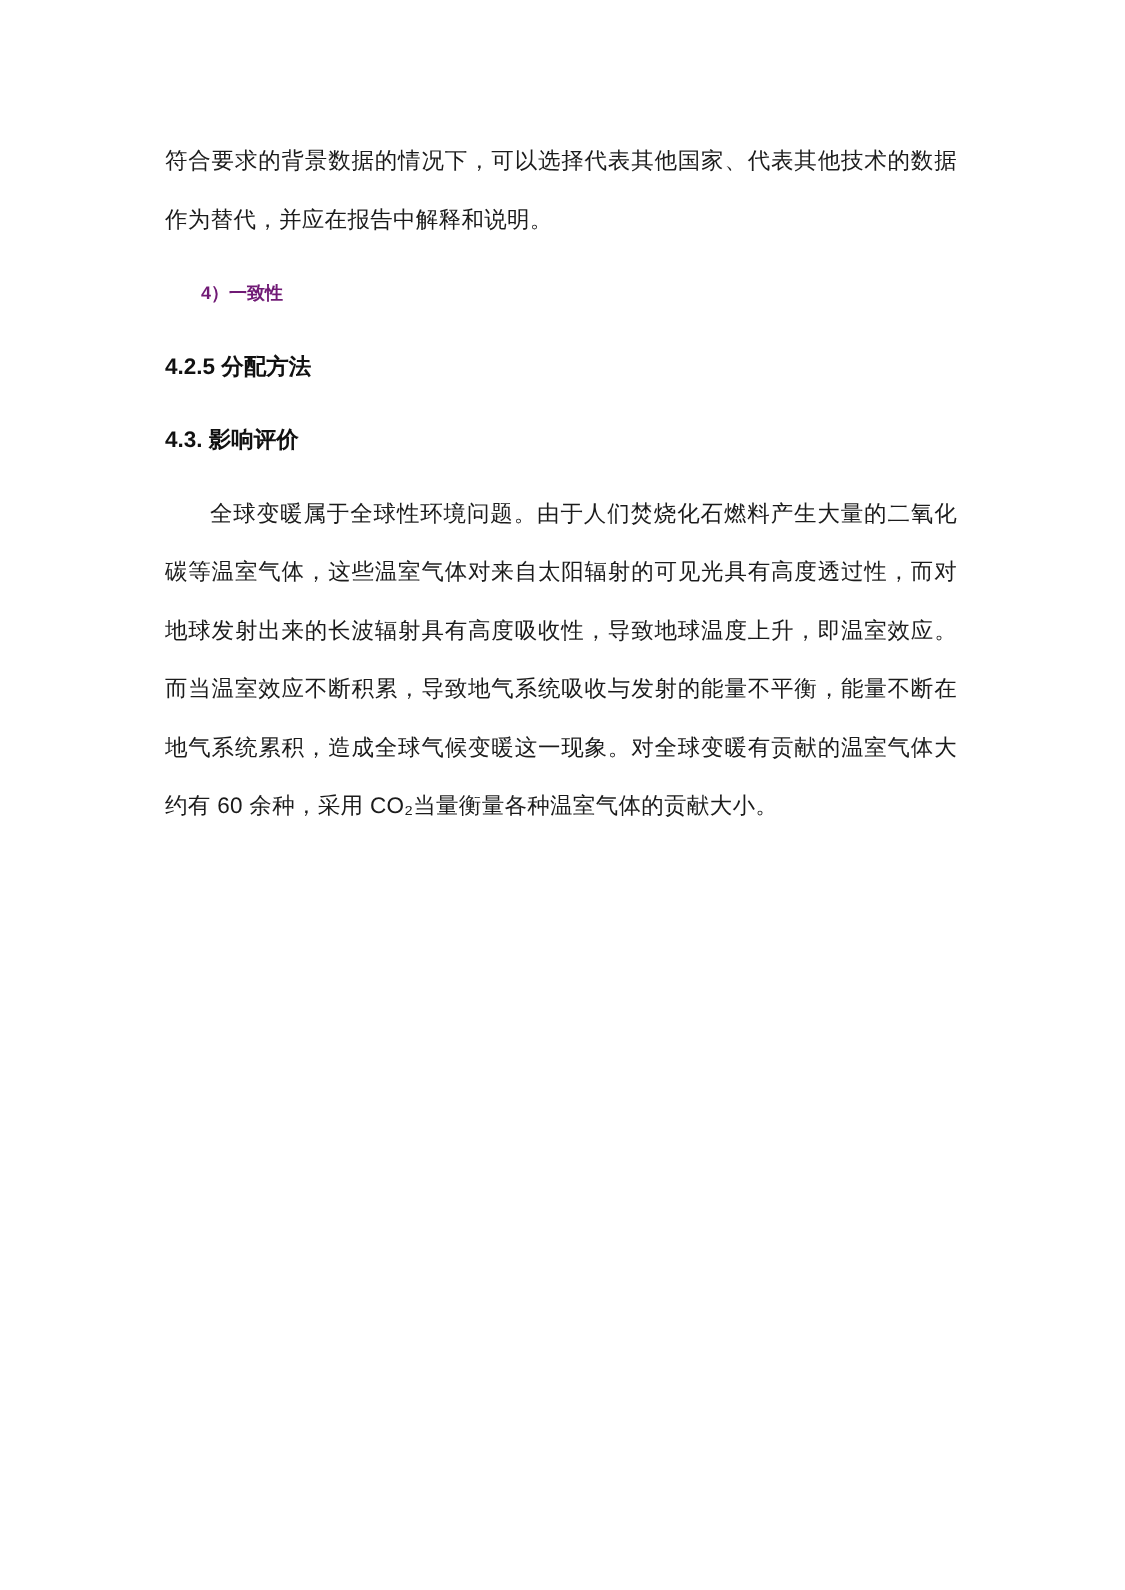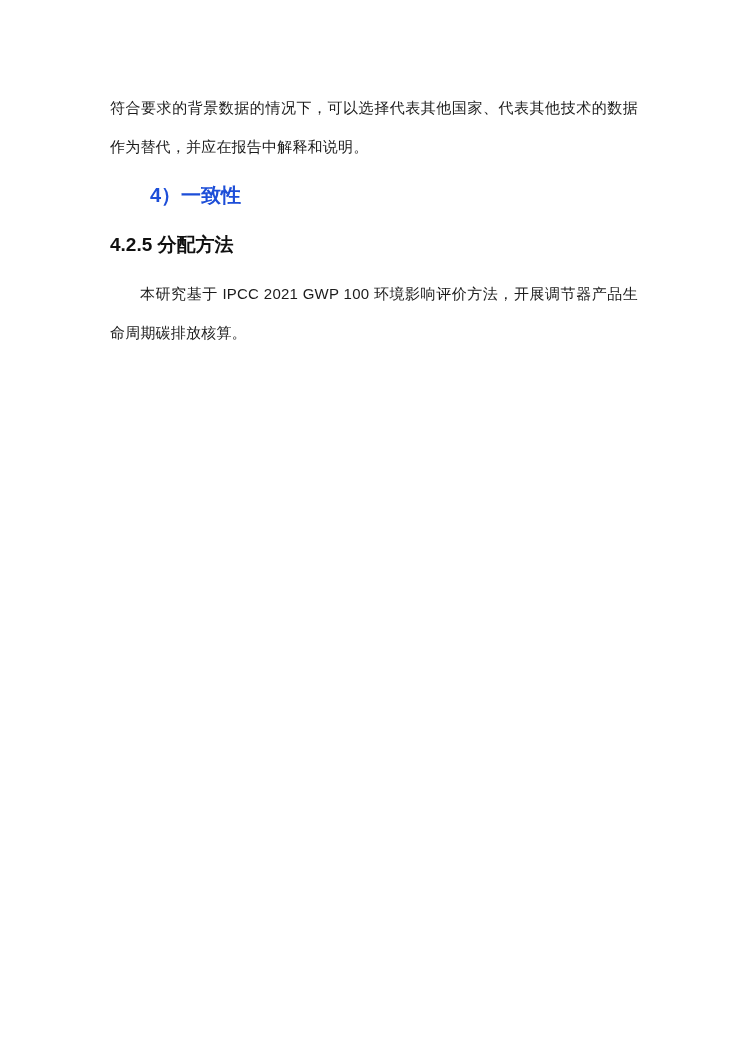--- a/index.html
+++ b/index.html
@@ -27,29 +27,29 @@
     line-height: 39px;
     text-align: justify;
     text-justify: inter-ideograph;
     margin: 0 0 10px 0;
     letter-spacing: 0.2px;
   }
   .para.indent {
     text-indent: 2em;
   }
   .subheading {
-    font-size: 20px;
+    font-size: 12px;
     font-weight: bold;
     line-height: 39px;
     margin: 0 0 10px 0;
     padding-left: 2em;
-    color: #1d4ed8;
+    color: #701a75;
   }
   .heading {
-    font-size: 19px;
+    font-size: 15px;
     font-weight: bold;
     line-height: 39px;
     margin: 0 0 10px 0;
     color: #111111;
   }
   .footer {
     position: absolute;
     left: 0;
     right: 0;
     top: 944px;
@@ -60,16 +60,17 @@
   }
 </style>
 </head>
 <body>
 
 <div class="page">
   <div class="content">
     <p class="para">符合要求的背景数据的情况下，可以选择代表其他国家、代表其他技术的数据作为替代，并应在报告中解释和说明。</p>
     <p class="subheading">4）一致性</p>
     <h3 class="heading">4.2.5 分配方法</h3>
-    <p class="para indent">本研究基于 IPCC 2021 GWP 100 环境影响评价方法，开展调节器产品生命周期碳排放核算。</p>
+    <h3 class="heading">4.3. 影响评价</h3>
+    <p class="para indent">全球变暖属于全球性环境问题。由于人们焚烧化石燃料产生大量的二氧化碳等温室气体，这些温室气体对来自太阳辐射的可见光具有高度透过性，而对地球发射出来的长波辐射具有高度吸收性，导致地球温度上升，即温室效应。而当温室效应不断积累，导致地气系统吸收与发射的能量不平衡，能量不断在地气系统累积，造成全球气候变暖这一现象。对全球变暖有贡献的温室气体大约有 60 余种，采用 CO₂当量衡量各种温室气体的贡献大小。</p>
   </div>
   <div class="footer">16</div>
 </div>
 
 </body></html>

